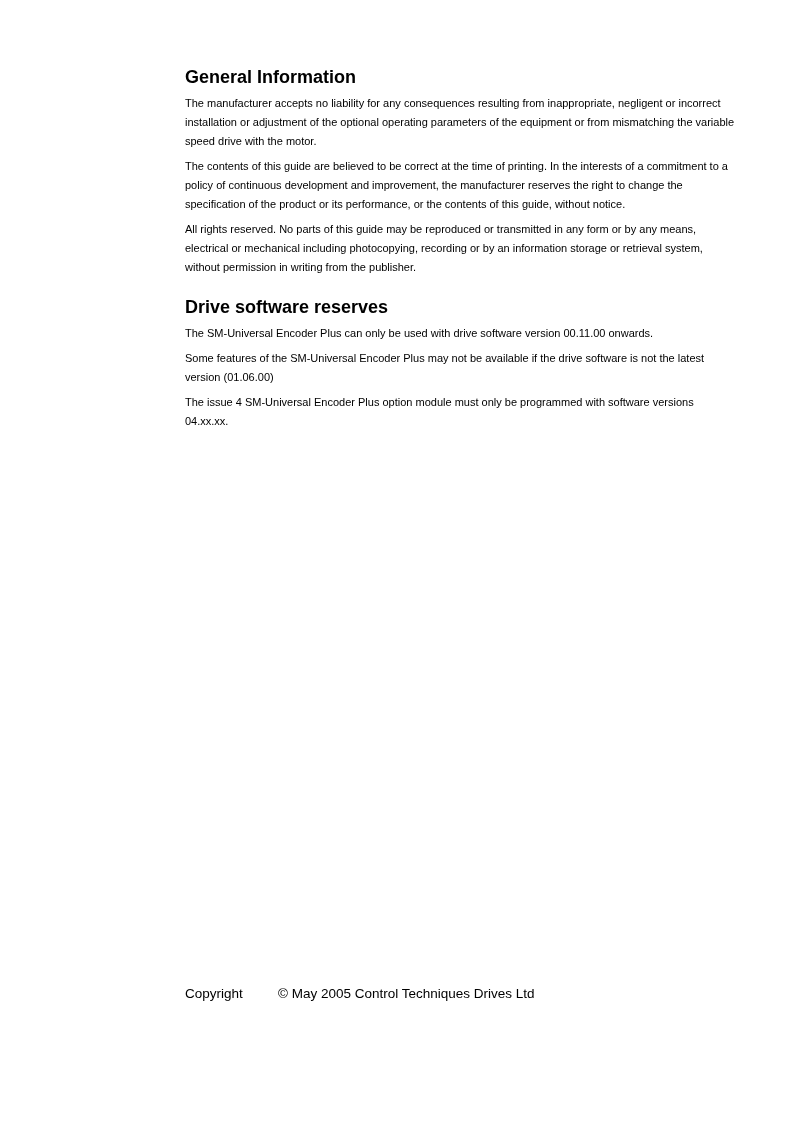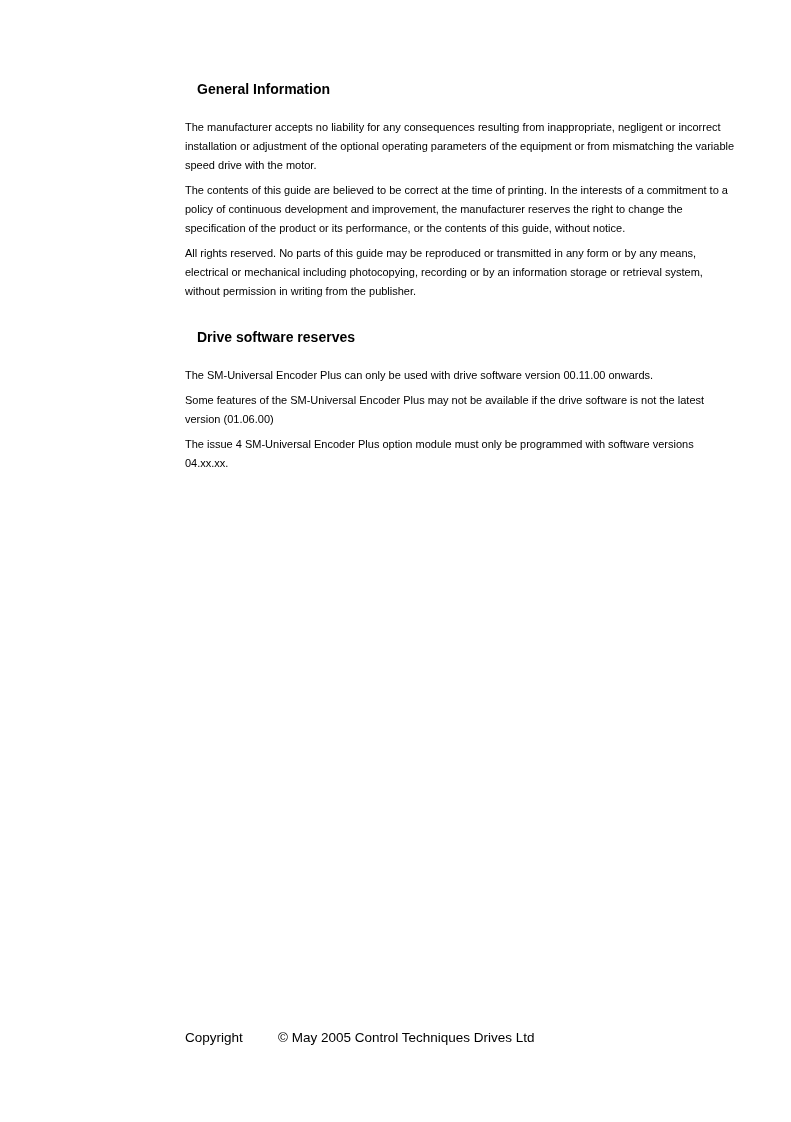--- a/index.html
+++ b/index.html
@@ -13,38 +13,38 @@
     position: relative;
     overflow: hidden;
   }
   .page-content {
     position: absolute;
     left: 185px;
     top: 68px;
     width: 553px;
   }
   .section-heading {
-    font-size: 14px;
+    font-size: 18px;
     font-weight: bold;
-    margin: 12px;
+    margin: 0;
     padding: 15px 0 8px 0;
     line-height: 18px;
   }
   .section-heading.first {
     padding-top: 0;
   }
   .body-paragraph {
     font-size: 11px;
     line-height: 19px;
     margin: 0 0 6px 0;
   }
   .page-footer {
     position: absolute;
     left: 185px;
-    top: 1026px;
+    top: 982px;
     font-size: 13.5px;
   }
   .footer-row {
     line-height: 23px;
   }
   .footer-label {
     display: inline-block;
     width: 93px;
   }
 </style>

